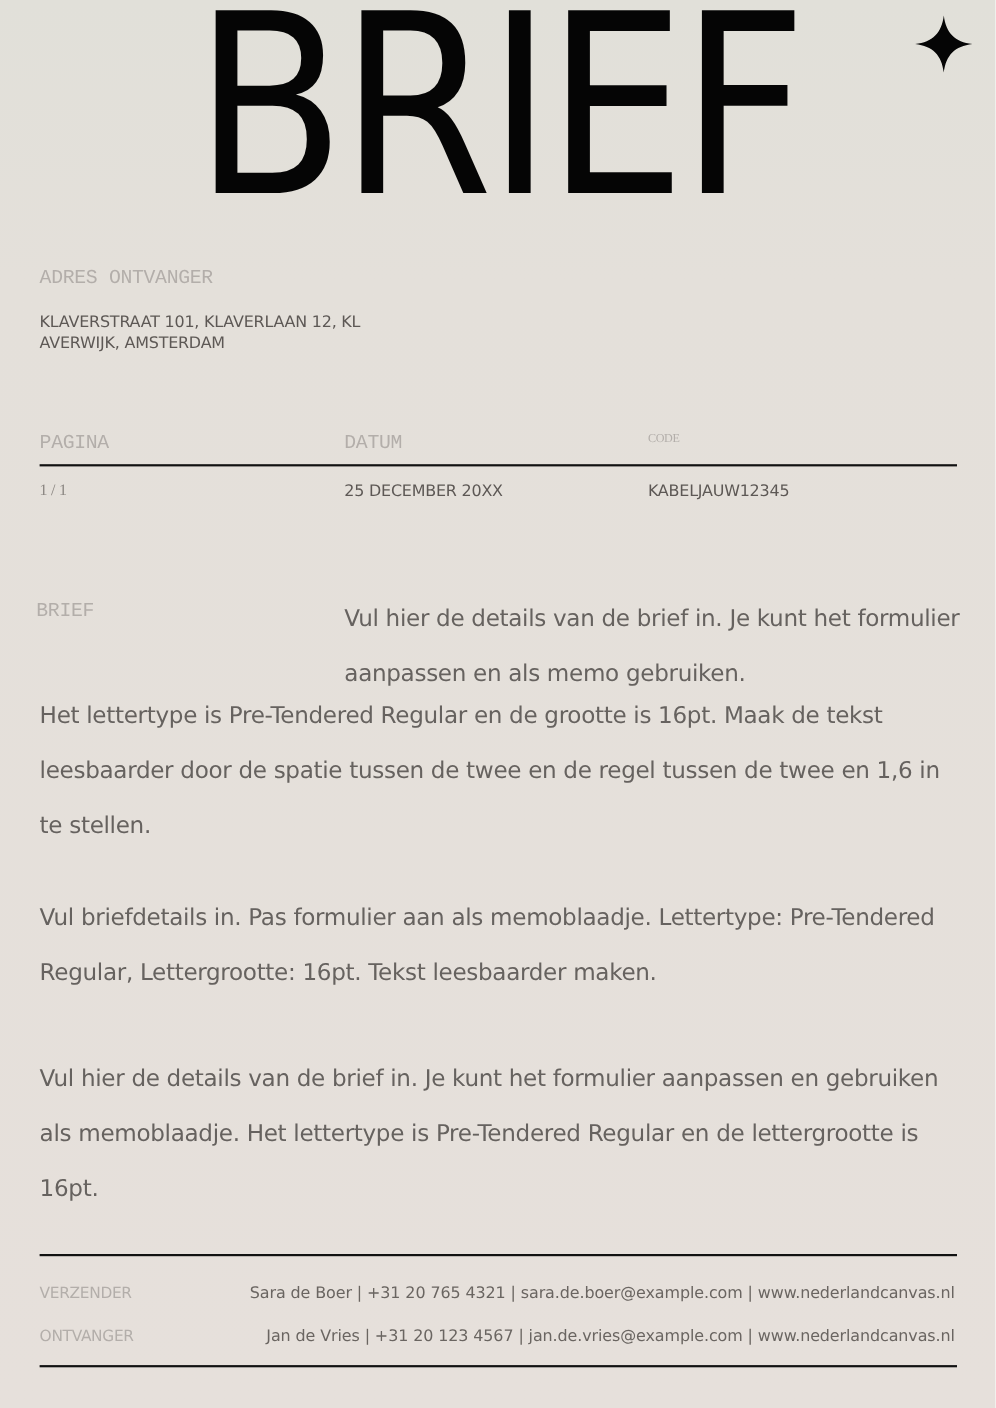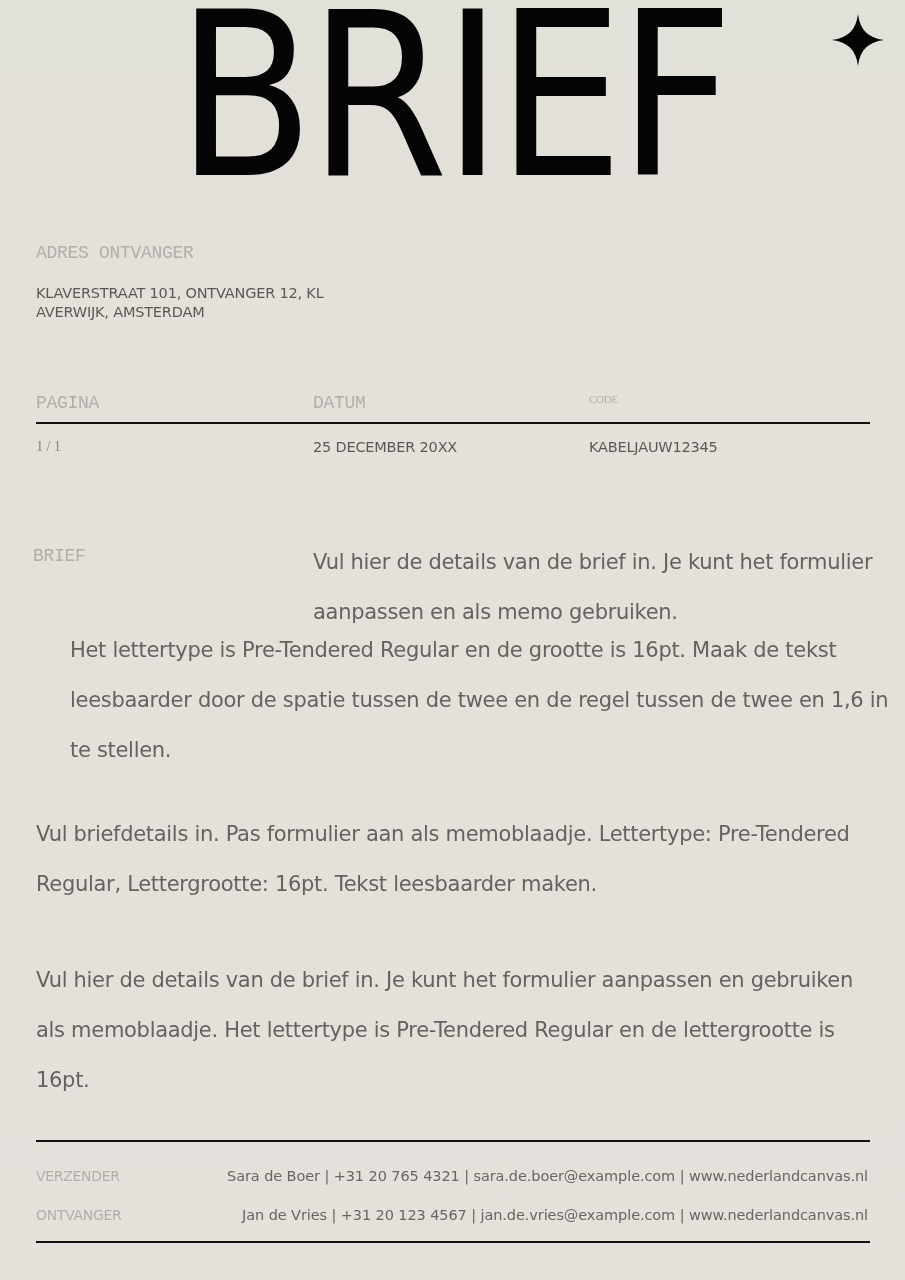--- a/index.html
+++ b/index.html
@@ -37,34 +37,34 @@
   </style>
 </head>
 <body>
 
 <div class="title">BRIEF</div>
 <svg class="sparkle" viewBox="0 0 56 56">
   <path d="M28 2 C30 18 38 26 54 28 C38 30 30 38 28 54 C26 38 18 30 2 28 C18 26 26 18 28 2 Z" fill="#050505"></path>
 </svg>
 
 <div class="abs label" style="left:36px; top:243px;">ADRES ONTVANGER</div>
-<div class="abs value" style="left:36px; top:285px;">KLAVERSTRAAT 101, ONTVANGER 12, KL</div>
+<div class="abs value" style="left:36px; top:285px;">KLAVERSTRAAT 101, KLAVERLAAN 12, KL</div>
 <div class="abs value" style="left:36px; top:304px;">AVERWIJK, AMSTERDAM</div>
 
 <div class="abs label" style="left:36px; top:393px;">PAGINA</div>
 <div class="abs label" style="left:313px; top:393px;">DATUM</div>
 <div class="abs label" style="left:589px; top:393px; font-family:'Liberation Serif', serif; font-size:11px;">CODE</div>
 <div class="rule" style="top:422px; height:2px;"></div>
 <div class="abs value" style="left:36px; top:438px; font-family:'Liberation Serif', serif; color:#8a8581;">1 / 1</div>
 <div class="abs value" style="left:313px; top:439px;">25 DECEMBER 20XX</div>
 <div class="abs value" style="left:589px; top:439px;">KABELJAUW12345</div>
 
 <div class="abs label" style="left:33px; top:546px;">BRIEF</div>
 <p class="body-text" style="left:313px; width:560px; top:537px;">Vul hier de details van de brief in. Je kunt het formulier aanpassen en als memo gebruiken.</p>
-<p class="body-text" style="top:625px;margin-left:34px;">Het lettertype is Pre-Tendered Regular en de grootte is 16pt. Maak de tekst leesbaarder door de spatie tussen de twee en de regel tussen de twee en 1,6 in te stellen.</p>
+<p class="body-text" style="top:625px;">Het lettertype is Pre-Tendered Regular en de grootte is 16pt. Maak de tekst leesbaarder door de spatie tussen de twee en de regel tussen de twee en 1,6 in te stellen.</p>
 <p class="body-text" style="top:809px;">Vul briefdetails in. Pas formulier aan als memoblaadje. Lettertype: Pre-Tendered Regular, Lettergrootte: 16pt. Tekst leesbaarder maken.</p>
 <p class="body-text" style="top:955px;">Vul hier de details van de brief in. Je kunt het formulier aanpassen en gebruiken als memoblaadje. Het lettertype is Pre-Tendered Regular en de lettergrootte is 16pt.</p>
 
 <div class="rule" style="top:1140px; height:2px;"></div>
 <div class="footer-row" style="top:1168px;">
   <span class="flabel">VERZENDER</span>
   <span class="fval">Sara de Boer | +31 20 765 4321 | sara.de.boer@example.com | www.nederlandcanvas.nl</span>
 </div>
 <div class="footer-row" style="top:1207px;">
   <span class="flabel">ONTVANGER</span>

